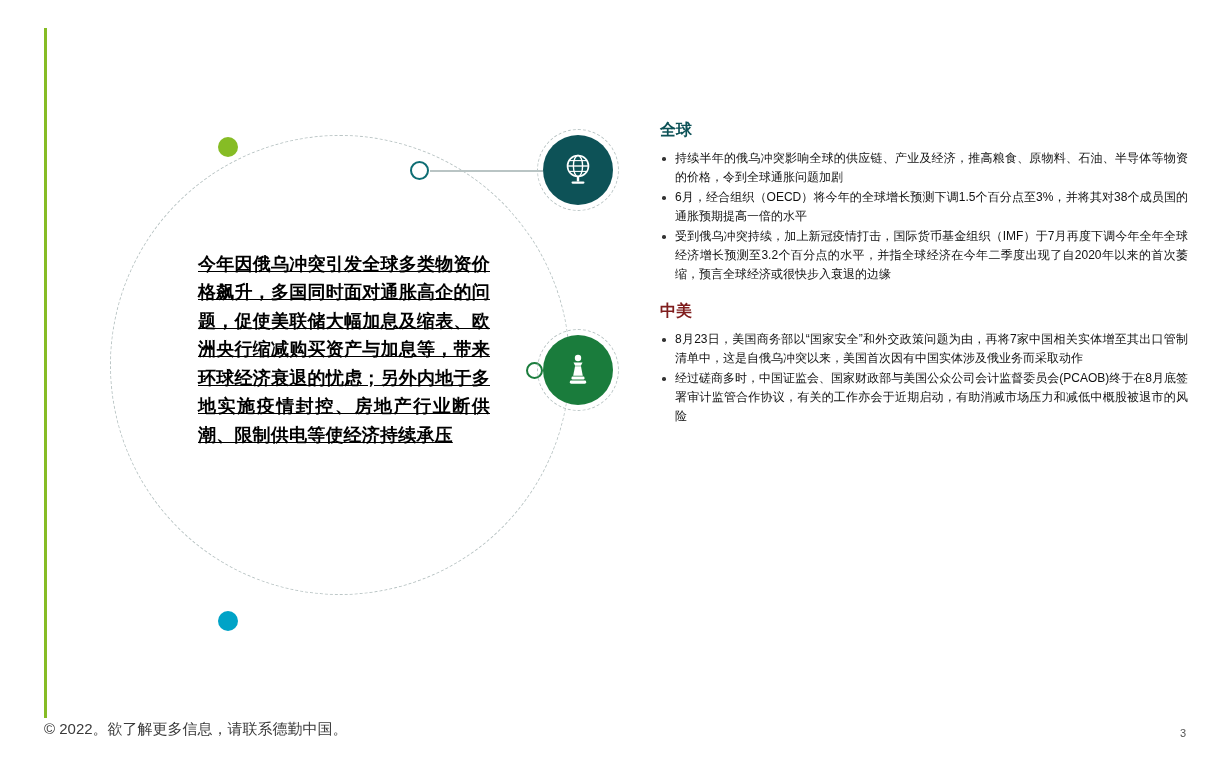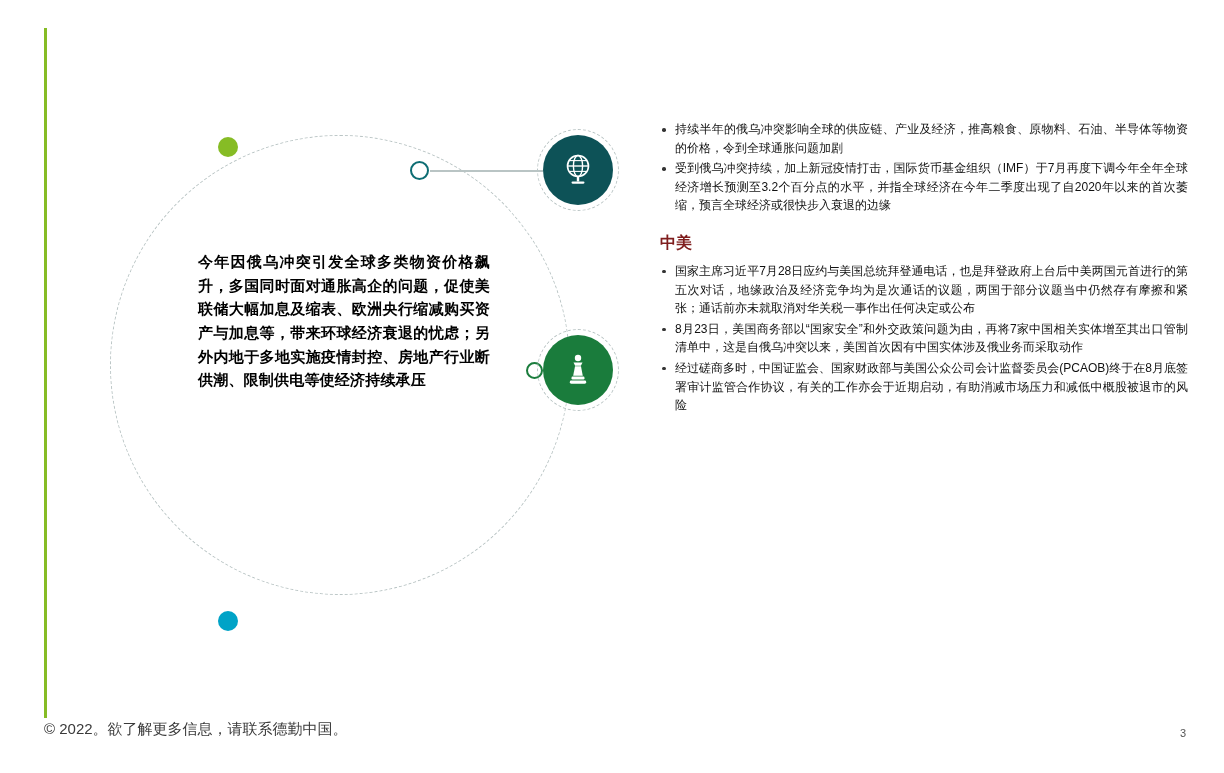--- a/index.html
+++ b/index.html
@@ -139,26 +139,27 @@
   }
   .badge svg {
     display: block;
   }
 
   .lead-text {
     position: absolute;
     left: 138px;
     top: 170px;
     width: 292px;
-    font-size: 15px;
+    font-size: 18px;
     font-weight: bold;
     line-height: 1.58;
     letter-spacing: 0.2px;
     color: #000000;
     text-align: justify;
+    text-decoration: underline;
   }
 
   
   .content {
     position: absolute;
     left: 660px;
     top: 120px;
     width: 528px;
   }
 
@@ -260,30 +261,31 @@
       </svg>
     </span>
   </div>
 
   <div class="lead-text">今年因俄乌冲突引发全球多类物资价格飙升，多国同时面对通胀高企的问题，促使美联储大幅加息及缩表、欧洲央行缩减购买资产与加息等，带来环球经济衰退的忧虑；另外内地于多地实施疫情封控、房地产行业断供潮、限制供电等使经济持续承压</div>
 </div>
 
 <div class="content">
 
   <div class="section">
+    <h2 class="sec-title">全球</h2>
     <ul class="bullets">
       <li>持续半年的俄乌冲突影响全球的供应链、产业及经济，推高粮食、原物料、石油、半导体等物资的价格，令到全球通胀问题加剧</li>
+      <li>6月，经合组织（OECD）将今年的全球增长预测下调1.5个百分点至3%，并将其对38个成员国的通胀预期提高一倍的水平</li>
       <li>受到俄乌冲突持续，加上新冠疫情打击，国际货币基金组织（IMF）于7月再度下调今年全年全球经济增长预测至3.2个百分点的水平，并指全球经济在今年二季度出现了自2020年以来的首次萎缩，预言全球经济或很快步入衰退的边缘</li>
     </ul>
   </div>
 
   <div class="section">
     <h2 class="sec-title green">中美</h2>
     <ul class="bullets">
-      <li>国家主席习近平7月28日应约与美国总统拜登通电话，也是拜登政府上台后中美两国元首进行的第五次对话，地缘政治及经济竞争均为是次通话的议题，两国于部分议题当中仍然存有摩擦和紧张；通话前亦未就取消对华关税一事作出任何决定或公布</li>
       <li>8月23日，美国商务部以“国家安全”和外交政策问题为由，再将7家中国相关实体增至其出口管制清单中，这是自俄乌冲突以来，美国首次因有中国实体涉及俄业务而采取动作</li>
       <li>经过磋商多时，中国证监会、国家财政部与美国公众公司会计监督委员会(PCAOB)终于在8月底签署审计监管合作协议，有关的工作亦会于近期启动，有助消减市场压力和减低中概股被退市的风险</li>
     </ul>
   </div>
 
 </div>
 
 <div class="footer">© 2022。欲了解更多信息，请联系德勤中国。</div>
 <div class="page-num">3</div>
 

